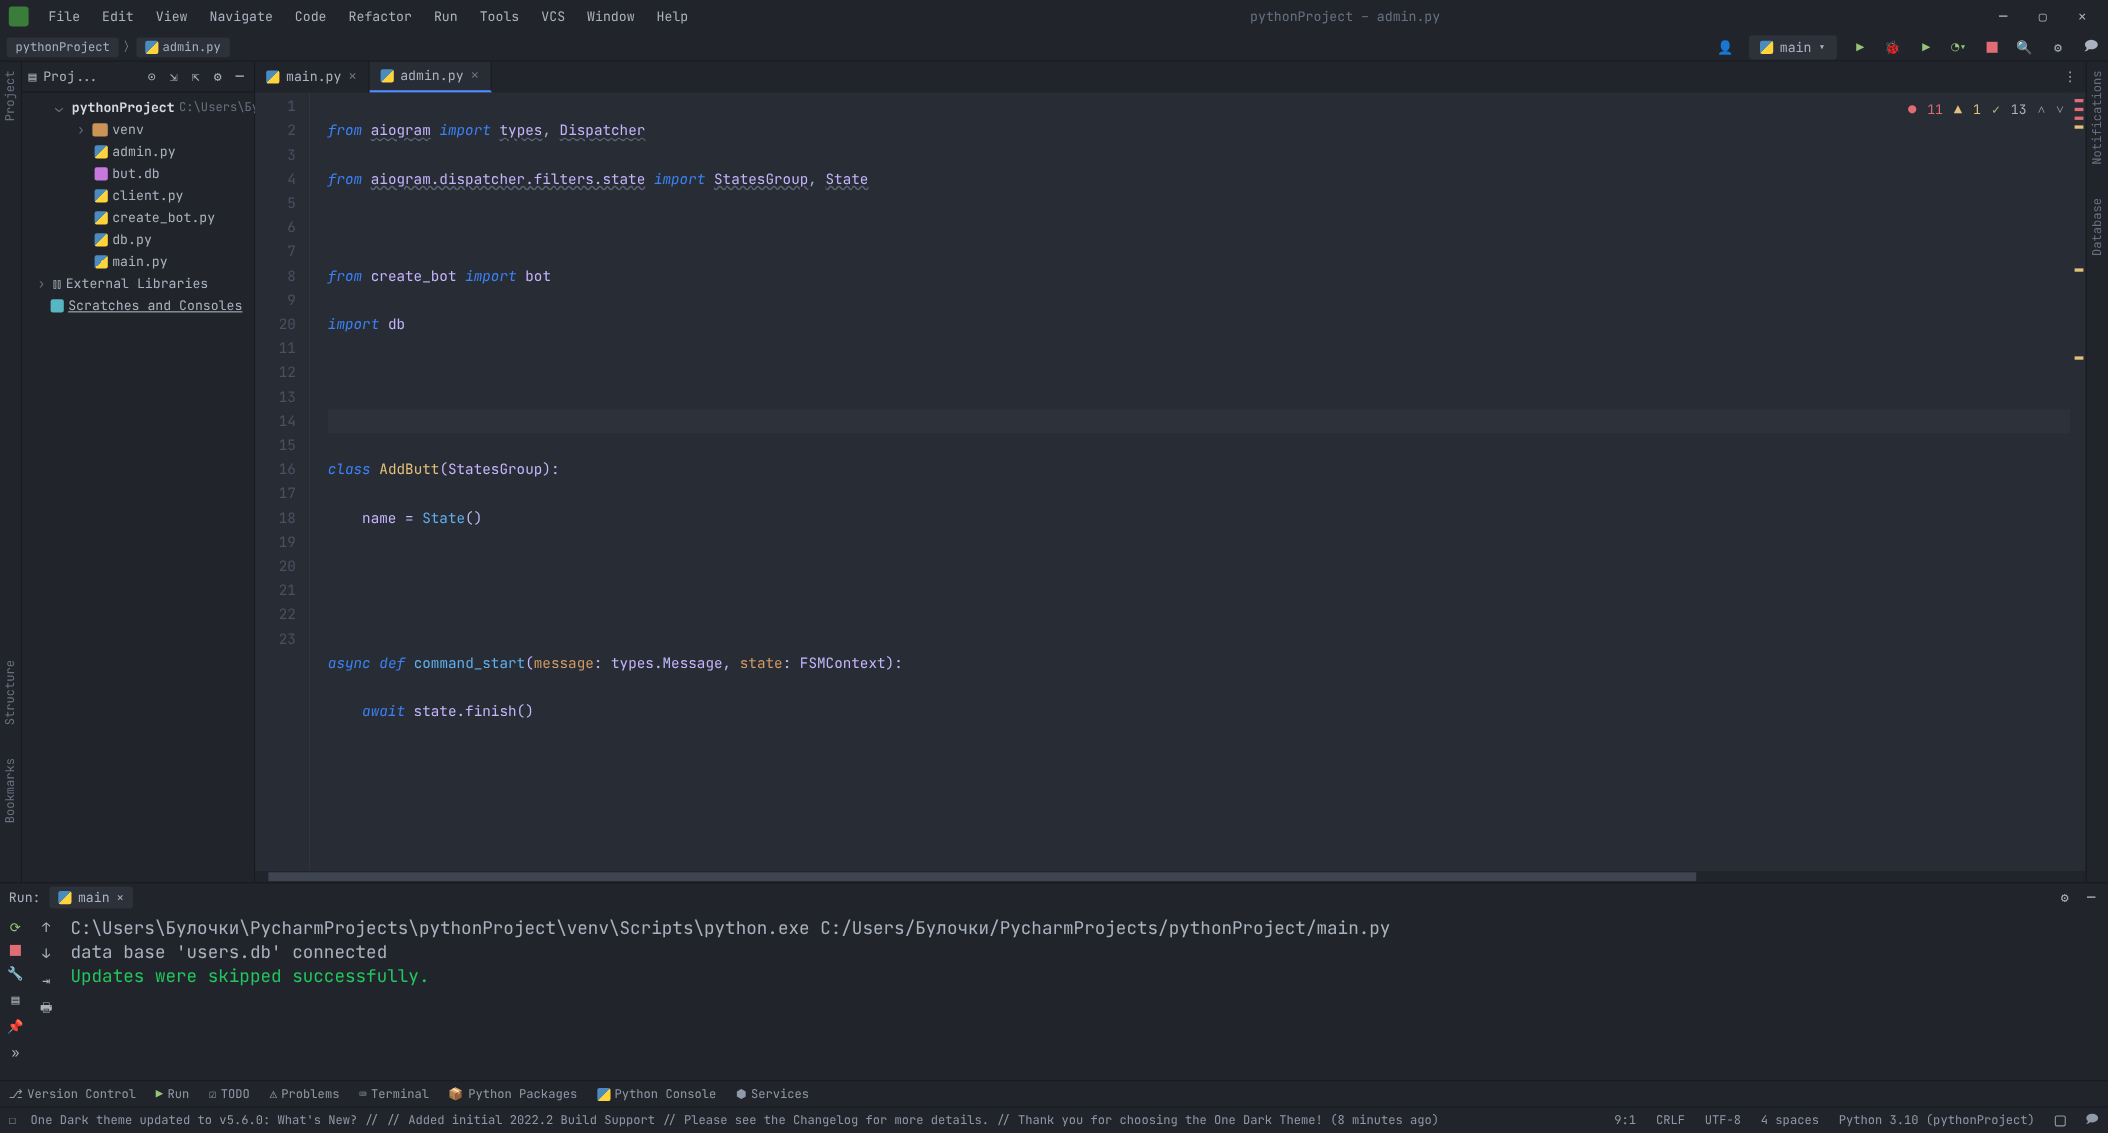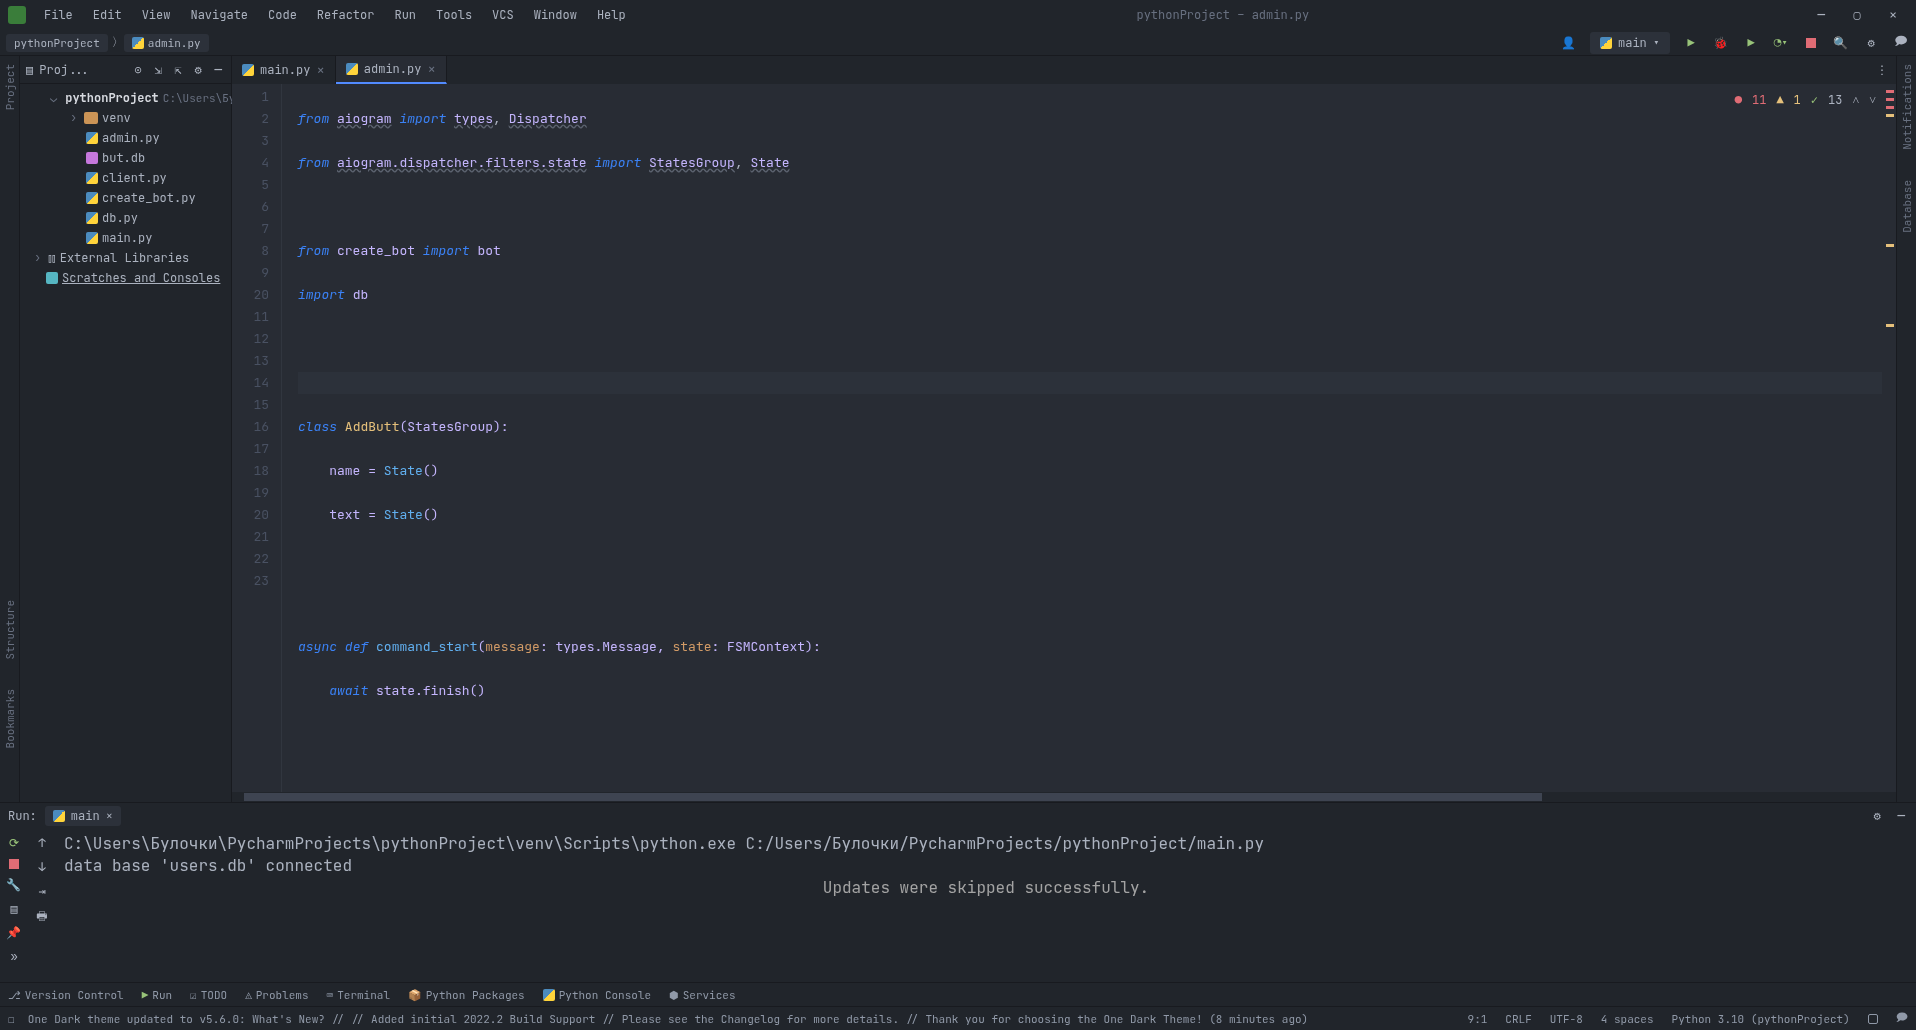--- a/index.html
+++ b/index.html
@@ -109,21 +109,21 @@
 .hscroll-thumb { height:8px; background:#3e4451; margin-top:1px; }
 
 
 .run-panel { height: 180px; background: #21252b; border-top: 1px solid #181a1f; display: flex; flex-direction: column; }
 .run-header { height: 26px; display: flex; align-items: center; padding: 0 8px; gap: 8px; }
 .run-tab { background: #2c313a; padding: 2px 8px; border-radius: 3px; display: flex; align-items: center; gap: 6px; }
 .run-body { flex: 1; display: flex; }
 .run-toolbar { width: 28px; display: flex; flex-direction: column; align-items: center; padding-top: 6px; gap: 8px; }
 .run-toolbar2 { width: 28px; display: flex; flex-direction: column; align-items: center; padding-top: 6px; gap: 8px; }
 .console { flex: 1; font-family: 'JetBrains Mono', Consolas, monospace; font-size: 16px; line-height: 22px; padding: 4px 8px; color: #abb2bf; }
-.console .err { color: #a3a3a3; text-align: center; }
+.console .err { color: #22c55e; }
 
 
 .tool-windows-bar { height: 24px; background: #21252b; border-top: 1px solid #181a1f; display: flex; align-items: center; padding: 0 8px; gap: 18px; font-size: 11px; }
 .tw-item { display: flex; align-items: center; gap: 4px; cursor: pointer; color: #9099a8; }
 .status-bar { height: 24px; background: #21252b; border-top: 1px solid #181a1f; display: flex; align-items: center; padding: 0 8px; font-size: 11px; color: #9099a8; }
 .status-right { margin-left: auto; display: flex; gap: 18px; align-items: center; }
 .lock-icon { width: 10px; height: 10px; border: 1px solid #9099a8; border-radius: 2px; }
 </style>
 </head>
 <body>
@@ -298,21 +298,20 @@
       <div class="code">
 <div class="code-line"><span class="kw">from</span> <span class="def underline">aiogram</span> <span class="kw">import</span> <span class="def underline">types</span><span>, </span><span class="def underline">Dispatcher</span></div>
 <div class="code-line"><span class="kw">from</span> <span class="def underline">aiogram.dispatcher.filters.state</span> <span class="kw">import</span> <span class="def underline">StatesGroup</span><span>, </span><span class="def underline">State</span></div>
 <div class="code-line"></div>
 <div class="code-line"><span class="kw">from</span> <span class="def">create_bot</span> <span class="kw">import</span> <span class="def">bot</span></div>
 <div class="code-line"><span class="kw">import</span> <span class="def">db</span></div>
 <div class="code-line"></div>
 <div class="code-line current"></div>
 <div class="code-line"><span class="kw">class</span> <span class="name1">AddButt</span><span class="def">(StatesGroup):</span></div>
 <div class="code-line"><span class="def">    name = </span><span class="name2">State</span><span class="def">()</span></div>
-<div class="code-line"><span class="def">    text = </span><span class="name2">State</span><span class="def">()</span></div>
 <div class="code-line"></div>
 <div class="code-line"></div>
 <div class="code-line"><span class="kw">async</span> <span class="kw">def</span> <span class="name2">command_start</span><span class="def">(</span><span class="param">message</span><span class="def">: types.Message, </span><span class="param">state</span><span class="def">: FSMContext):</span></div>
 <div class="code-line"><span>    </span><span class="kw">await</span><span class="def"> state.finish()</span></div>
 
 
 
 
 
 

